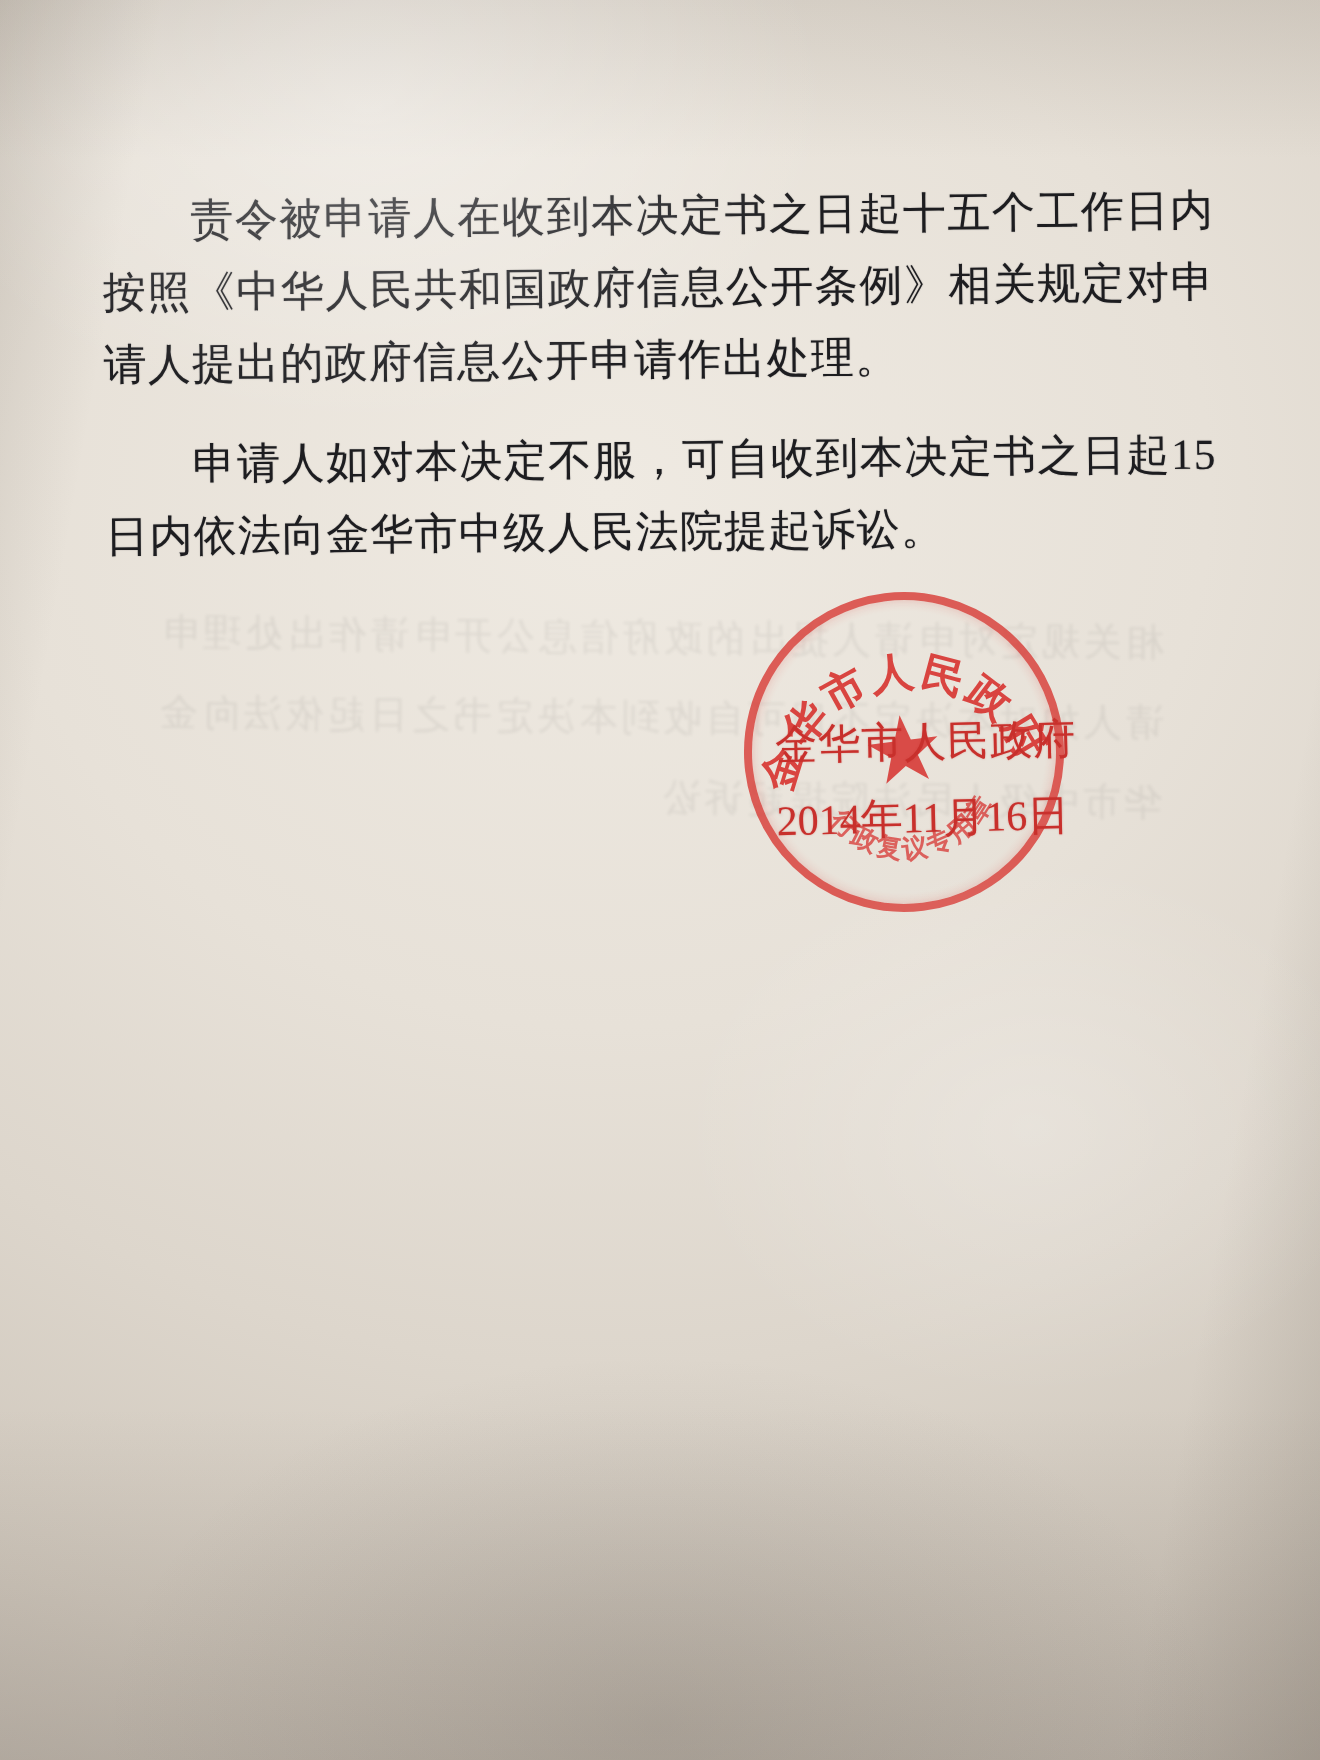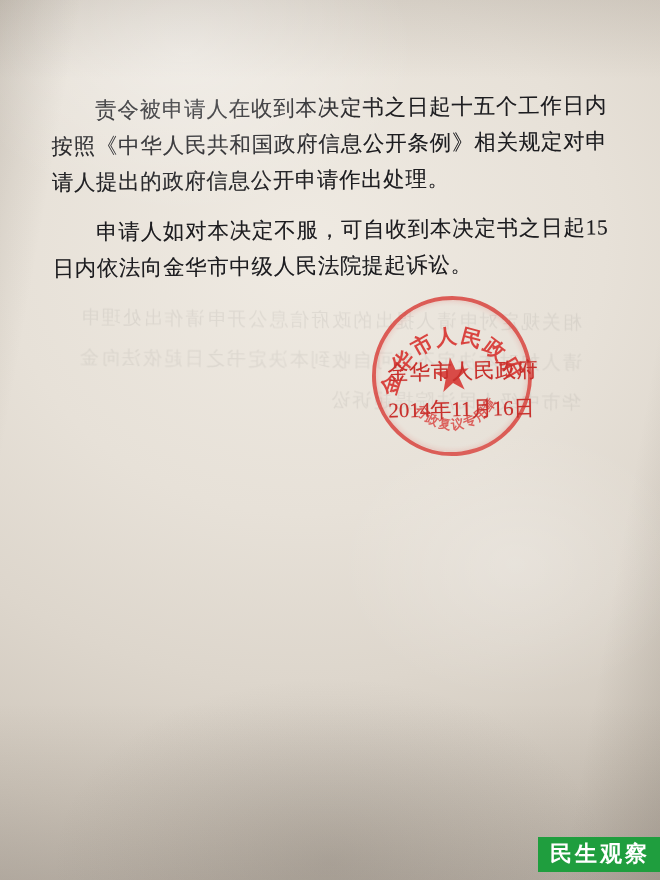--- a/index.html
+++ b/index.html
@@ -194,14 +194,13 @@
     <div class="star">★</div>
   </div>
 
   <div id="sign-block">
     <div class="issuer">金华市人民政府</div>
     <div class="date">2014年11月16日</div>
   </div>
 
   <div id="glare"></div>
 
-  <div id="watermark">民生观察</div>
 </div>
 
 </body></html>

